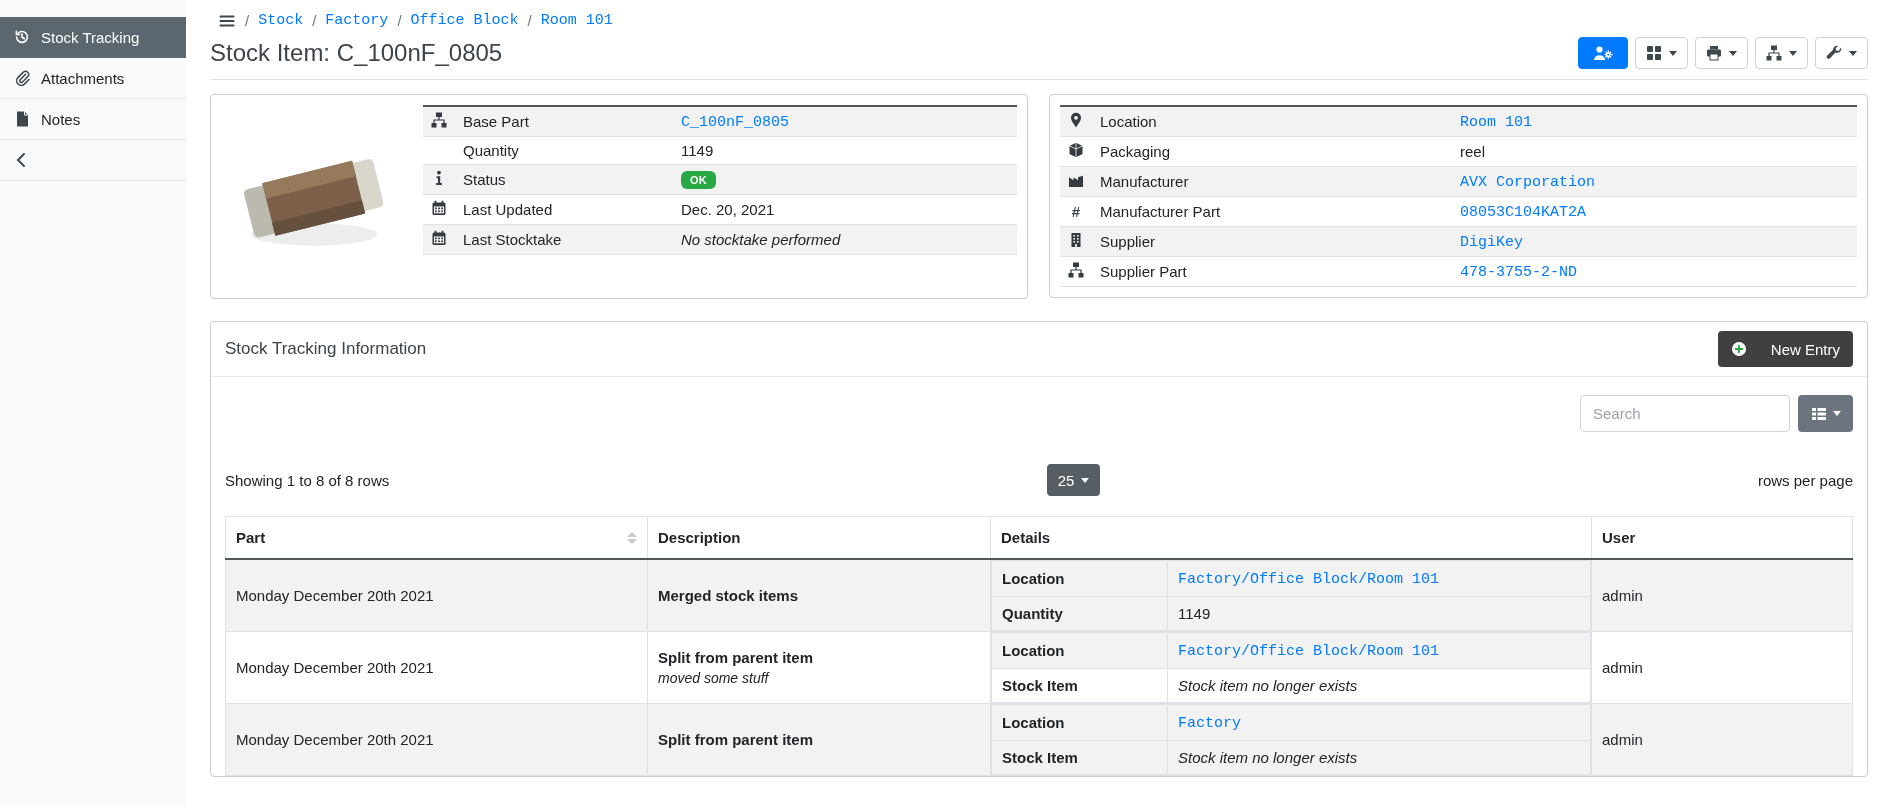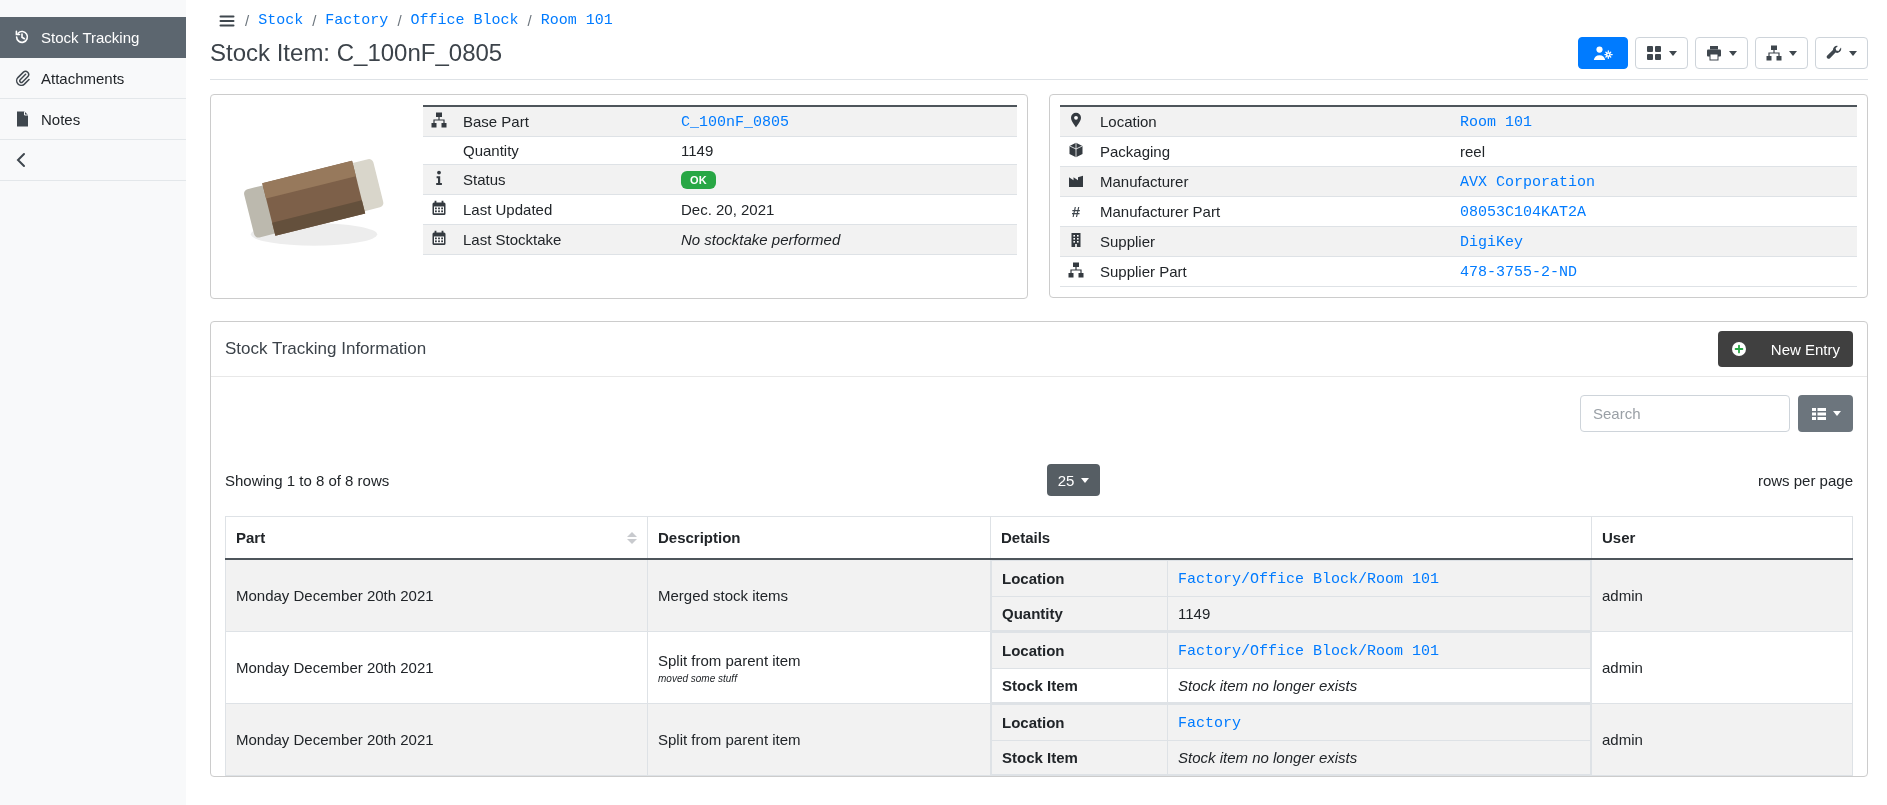--- a/index.html
+++ b/index.html
@@ -101,22 +101,22 @@
   .track-table thead th {
     text-align: left; font-weight: bold; font-size: 15px; padding: 12px 10px;
     border: 1px solid #dee2e6; border-bottom: 2px solid #4e555b; background: #fff; position: relative;
   }
   .track-table tbody tr:nth-child(odd) { background: #f2f2f2; }
   .track-table tbody td { border: 1px solid #dee2e6; vertical-align: middle; padding: 8px 10px; font-size: 15px; }
   .track-table td.details-cell { padding: 0; }
   .sort { position: absolute; right: 10px; top: 50%; transform: translateY(-50%); display: flex; flex-direction: column; gap: 2px; }
   .sort .up { width: 0; height: 0; border-left: 5px solid transparent; border-right: 5px solid transparent; border-bottom: 5px solid #c8cace; }
   .sort .down { width: 0; height: 0; border-left: 5px solid transparent; border-right: 5px solid transparent; border-top: 5px solid #c8cace; }
-  .desc-main { font-weight: normal; }
-  .desc-note { font-style: italic; font-weight: normal; font-size: 10px; margin-top: 4px; }
+  .desc-main { font-weight: bold; }
+  .desc-note { font-style: italic; font-weight: normal; font-size: 14px; margin-top: 4px; }
   .details-table { width: 100%; border-collapse: collapse; }
   .details-table td { border: none; padding: 11px 10px; font-size: 15px; }
   .details-table tr + tr td { border-top: 1px solid #dee2e6; }
   .details-table td.dt-label { font-weight: bold; width: 176px; }
 </style>
 </head>
 <body>
 
 <aside class="sidebar">
   <div class="sidebar-item active">

